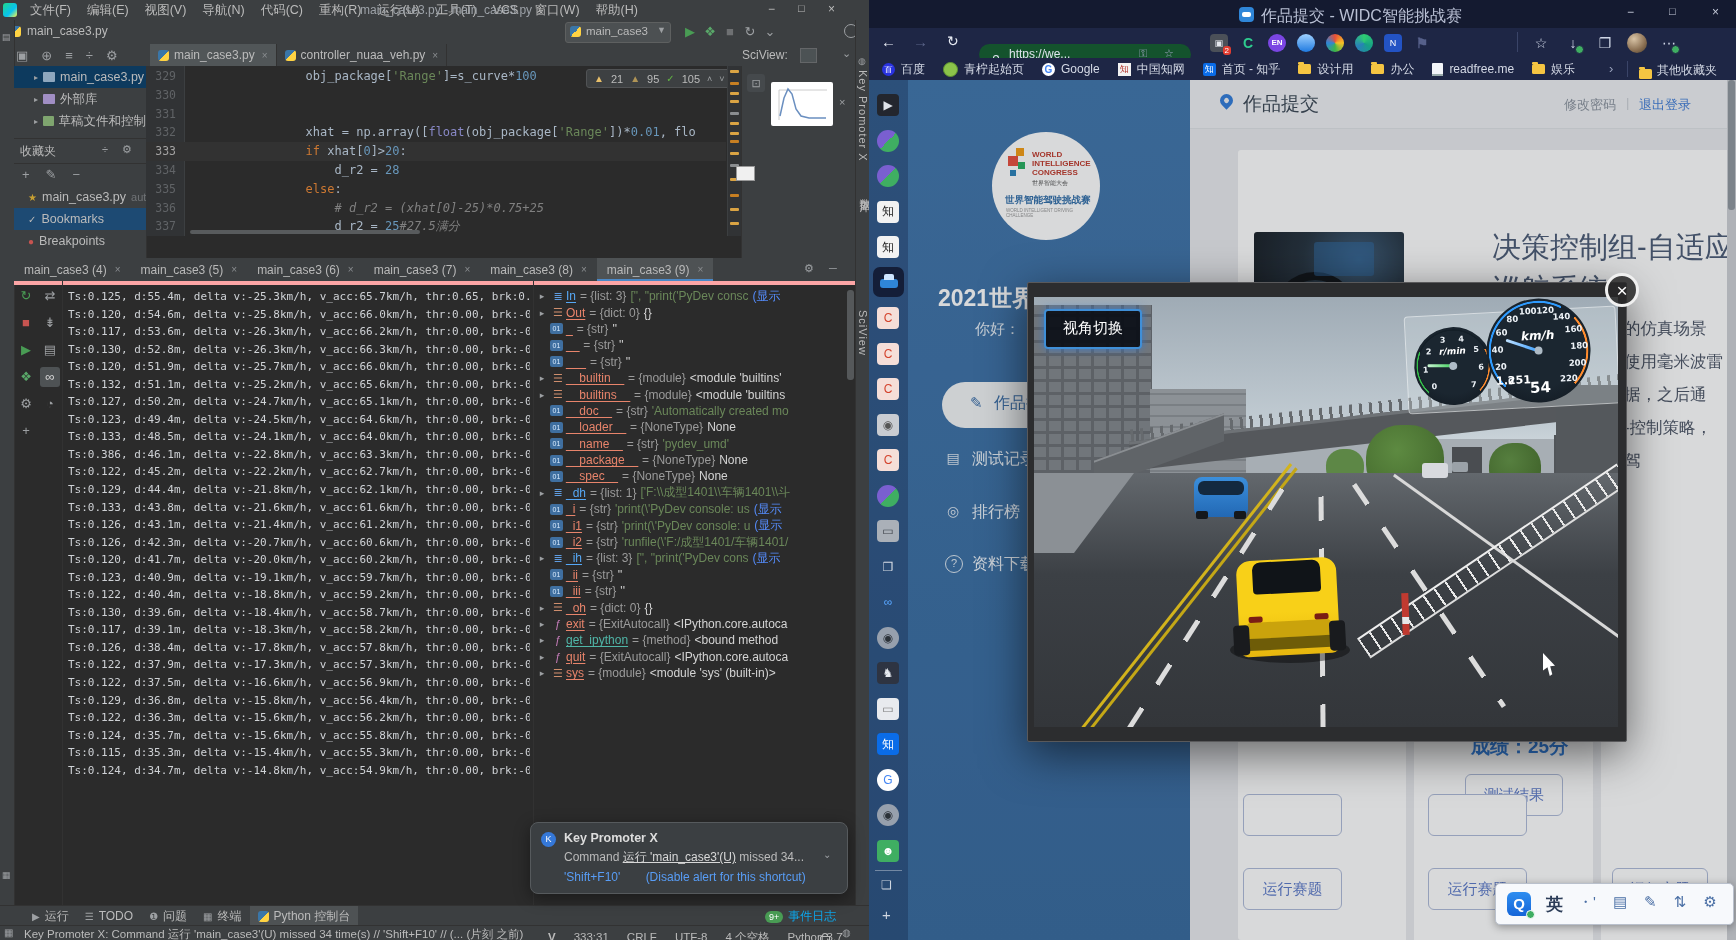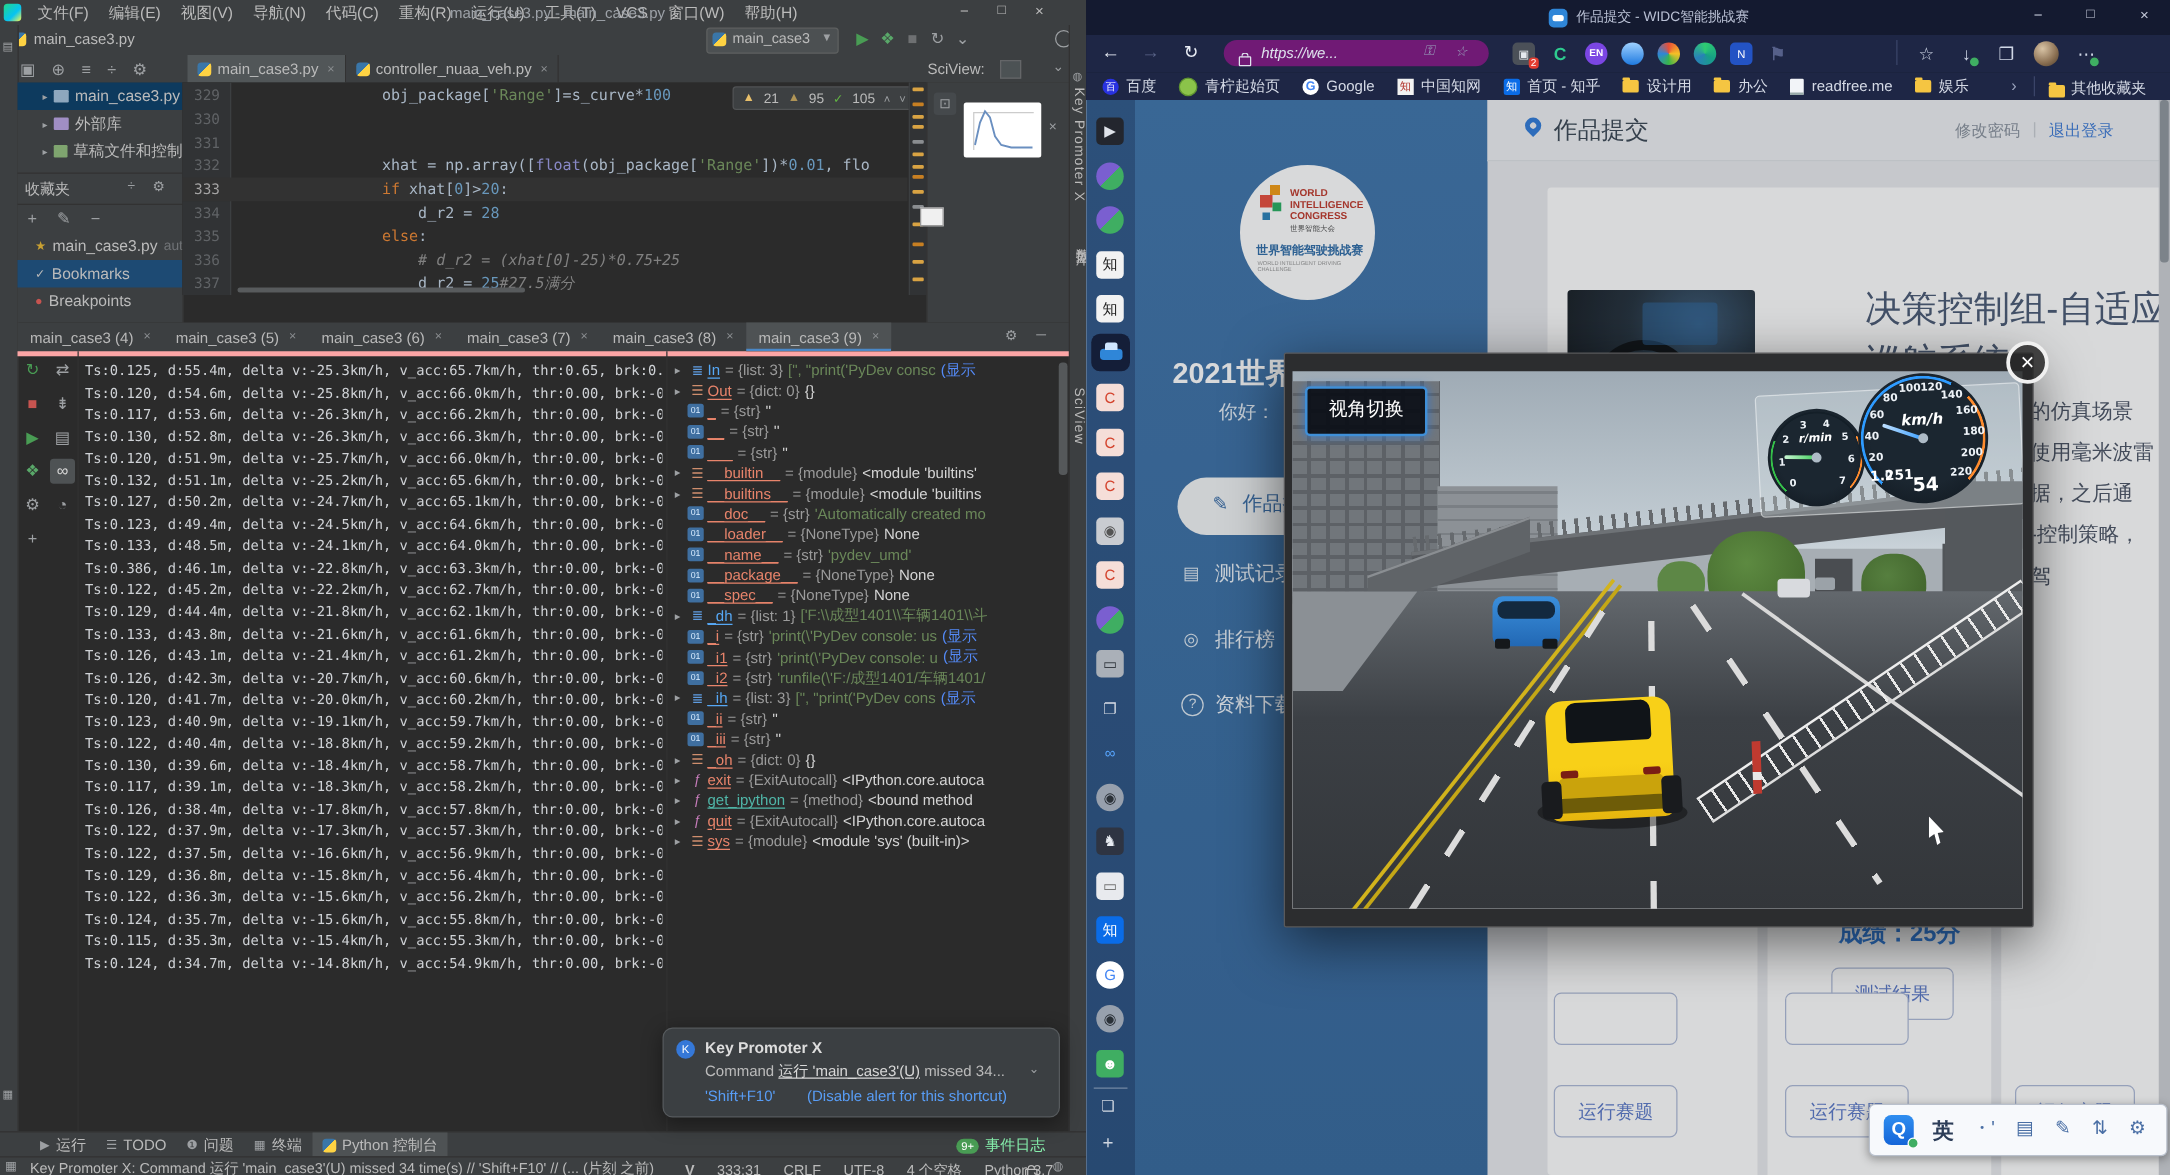--- a/index.html
+++ b/index.html
@@ -519,50 +519,50 @@
             <span style="color: rgb(157, 160, 163); font-size: 10px;">▦</span>
             <span>终端</span>
           </div>
           <div class="twitem active">
             <span class="pyico"></span>
             <span>Python 控制台</span>
           </div>
         </div>
       <div class="abs" style="left:765px;top:2px;display:flex;align-items:center;gap:5px;">
         <span style="background:#499c54;color:#fff;font-size:9px;border-radius:7px;padding:1px 4px;">9+</span>
-        <span style="color:#86efac;font-size:12px;">事件日志</span>
+        <span style="color:#0ea5e9;font-size:12px;">事件日志</span>
       </div>
     </div>
 
     <div class="bar" style="left:0;top:925px;width:869px;height:15px;border-top:1px solid #323232;">
       <span class="abs" style="left:4px;top:1px;color:#9da0a3;font-size:10px;">▦</span>
       <span class="abs" style="left:24px;top:1px;color:#bbbbbb;font-size:11.5px;white-space:nowrap;">Key Promoter X: Command 运行 'main_case3'(U) missed 34 time(s) // 'Shift+F10' // (... (片刻 之前)</span>
       <span id="status-right" class="abs" style="left:548px;top:1px;white-space:nowrap;"><span class="statseg" style="font-weight: bold; margin-left: 0px;">V</span><span class="statseg">333:31</span><span class="statseg">CRLF</span><span class="statseg">UTF-8</span><span class="statseg">4 个空格</span><span class="statseg">Python 3.7</span></span>
       <span class="lock abs" style="left:820px;top:4px;"></span>
       <span class="abs" style="left:842px;top:1px;color:#9da0a3;font-size:10px;">◍</span>
     </div>
   </div>
 
   <div id="browser">
 
     <div class="abs" style="left:0;top:0;width:867px;height:28px;background:#141a30;">
       <div class="abs" style="left:370px;top:7px;width:15px;height:15px;border-radius:4px;background:#2f86d8;">
         <div class="abs" style="left:3px;top:5px;width:9px;height:5px;background:#fff;border-radius:2px;"></div>
       </div>
-      <span class="abs" style="left:392px;top:6px;color:#b9c0d4;font-size:11px;">作品提交 - WIDC智能挑战赛</span>
+      <span class="abs" style="left:392px;top:6px;color:#b9c0d4;font-size:16px;">作品提交 - WIDC智能挑战赛</span>
       <span class="abs" style="left:758px;top:5px;color:#c4c9d8;font-size:12px;">−</span>
       <span class="abs" style="left:800px;top:5px;color:#c4c9d8;font-size:11px;">□</span>
       <span class="abs" style="left:843px;top:5px;color:#c4c9d8;font-size:12px;">×</span>
     </div>
 
     <div class="abs" style="left:0;top:28px;width:867px;height:30px;background:#1e2645;">
       <span class="abs" style="left:12px;top:5px;color:#e8ecf4;font-size:15px;">←</span>
       <span class="abs" style="left:44px;top:5px;color:#5a6488;font-size:15px;">→</span>
       <span class="abs" style="left:78px;top:5px;color:#e8ecf4;font-size:14px;">↻</span>
-      <div class="abs" style="left:110px;top:4px;width:212px;height:21px;background:#701a75;border-radius:12px;font-style:italic;">
+      <div class="abs" style="left:110px;top:16px;width:212px;height:21px;background:#14532d;border-radius:12px;">
         <span class="lock wlock abs" style="left:12px;top:8px;"></span>
         <span class="abs" style="left:30px;top:3px;color:#dfe4ee;font-size:12px;">https://we...</span>
         <span class="abs" style="left:160px;top:3px;color:#9aa3bd;font-size:11px;">⚿</span>
         <span class="abs" style="left:185px;top:3px;color:#9aa3bd;font-size:11px;">☆</span>
       </div>
       <div id="ext-icons" class="abs" style="left:338px;top:3px;display:flex;gap:5px;">
           <div class="extbox">
             <span style="width: 18px; height: 18px; border-radius: 4px; background: rgb(75, 80, 88); color: rgb(230, 233, 238); font-size: 9px; text-align: center; line-height: 18px;">▣</span>
             <span style="position: absolute; right: 0px; bottom: 0px; background: rgb(226, 60, 48); color: rgb(255, 255, 255); font-size: 8px; border-radius: 3px; padding: 0px 2px;">2</span>
           </div>

